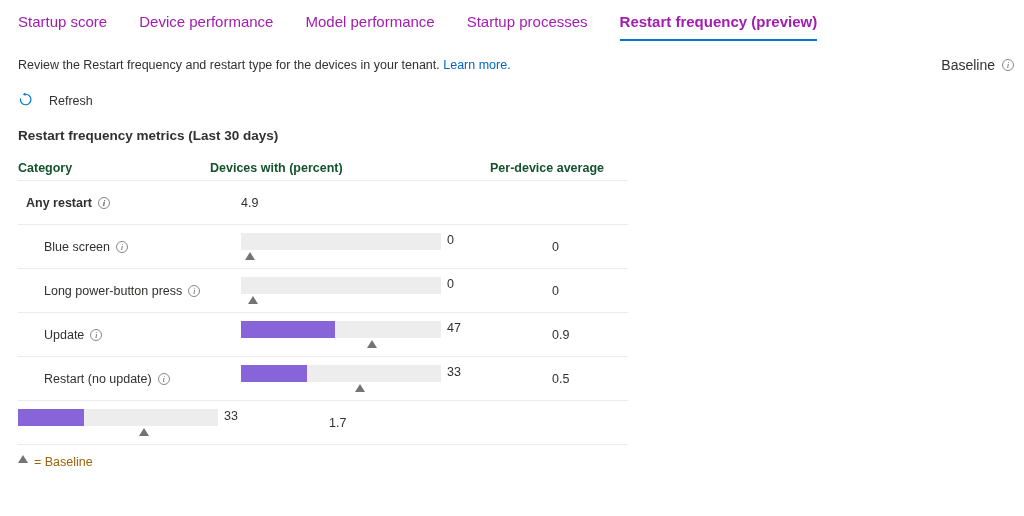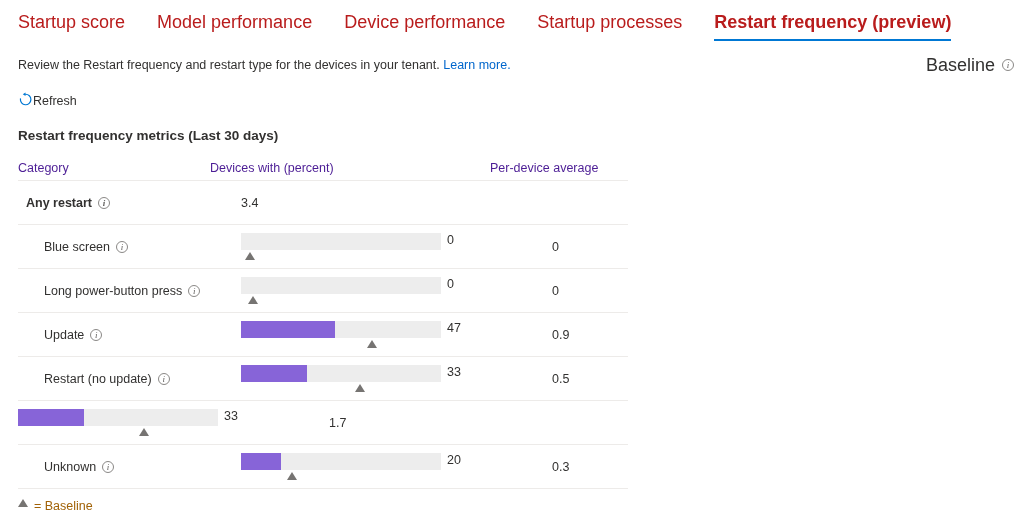--- a/index.html
+++ b/index.html
@@ -17,22 +17,22 @@
   
   .tabs {
     display: flex;
     align-items: flex-start;
     gap: 0;
     padding: 14px 0 0 18px;
     height: 44px;
   }
   .tab {
     position: relative;
-    font-size: 18px;
-    color: #b91c1c;
+    font-size: 15px;
+    color: #a21caf;
     padding: 0 16px 11px 16px;
     cursor: pointer;
     white-space: nowrap;
     line-height: 16px;
   }
   .tab:first-child { padding-left: 0; }
   .tab.selected { font-weight: bold; }
   .tab.selected::after {
     content: "";
     position: absolute;
@@ -60,21 +60,21 @@
     color: #0066cc;
     text-decoration: none;
   }
   .baseline-wrap {
     margin-left: auto;
     display: flex;
     align-items: center;
     gap: 7px;
   }
   .baseline-label {
-    font-size: 18px;
+    font-size: 14px;
     color: #323130;
   }
   .info-icon {
     display: inline-block;
     width: 12px;
     height: 12px;
     border-radius: 50%;
     border: 1px solid #8a8886;
     position: relative;
     vertical-align: -1px;
@@ -122,21 +122,21 @@
   
   .cmdbar {
     padding: 10px 0 0 18px;
     display: flex;
     align-items: center;
     height: 36px;
   }
   .refresh-btn {
     display: inline-flex;
     align-items: center;
-    gap: 0;
+    gap: 16px;
     font-size: 12.5px;
     color: #323130;
     cursor: pointer;
     padding: 2px 4px 2px 0;
   }
   .refresh-glyph { display: block; }
 
   
   .section-title {
     padding: 14px 0 0 18px;
@@ -149,22 +149,22 @@
   .table {
     margin: 12px 0 0 18px;
     width: 610px;
   }
   .thead {
     display: flex;
     align-items: center;
     height: 26px;
     border-bottom: 1px solid #edebe9;
     font-size: 12.5px;
-    font-weight: normal;
-    color: #4c1d95;
+    font-weight: bold;
+    color: #14532d;
   }
   .col-cat   { width: 192px; flex: 0 0 192px; }
   .col-bar   { width: 280px; flex: 0 0 280px; }
   .col-avg   { width: 138px; flex: 0 0 138px; }
 
   .trow {
     display: flex;
     align-items: center;
     height: 44px;
     border-bottom: 1px solid #edebe9;
@@ -231,22 +231,22 @@
     border-left: 5px solid transparent;
     border-right: 5px solid transparent;
     border-bottom: 8px solid #767472;
   }
 </style>
 </head>
 <body>
 
 <div class="tabs">
     <div class="tab">Startup score</div>
+    <div class="tab">Device performance</div>
     <div class="tab">Model performance</div>
-    <div class="tab">Device performance</div>
     <div class="tab">Startup processes</div>
     <div class="tab selected">Restart frequency (preview)</div>
   </div>
 
 <div class="subrow">
   <div class="desc">
     <span>Review the Restart frequency and restart type for the devices in your tenant.</span>
     <a href="#">Learn more.</a>
   </div>
   <div class="baseline-wrap">
@@ -274,21 +274,21 @@
     <div class="col-cat">Category</div>
     <div class="col-bar">Devices with (percent)</div>
     <div class="col-avg">Per-device average</div>
   </div>
   <div id="rows">
       <div class="trow">
         <div class="col-cat cat-cell top-level">
           <span>Any restart</span>
           <span class="info-icon"></span>
         </div>
-        <div class="col-avg">3.4</div>
+        <div class="col-avg">4.9</div>
       </div>
       <div class="trow">
         <div class="col-cat cat-cell indented">
           <span>Blue screen</span>
           <span class="info-icon"></span>
         </div>
         <div class="col-bar bar-cell">
           <div class="track">
             <div class="fill" style="width: 0%; background: rgb(135, 100, 216);"></div>
           </div>
@@ -341,34 +341,20 @@
       </div>
       <div class="trow">
         <div class="col-bar bar-cell">
           <div class="track">
             <div class="fill" style="width: 33%; background: rgb(135, 100, 216);"></div>
           </div>
           <div class="pct">33</div>
           <div class="marker" style="left: 126px;"></div>
         </div>
         <div class="col-avg">1.7</div>
-      </div>
-      <div class="trow">
-        <div class="col-cat cat-cell indented">
-          <span>Unknown</span>
-          <span class="info-icon"></span>
-        </div>
-        <div class="col-bar bar-cell">
-          <div class="track">
-            <div class="fill" style="width: 20%; background: rgb(135, 100, 216);"></div>
-          </div>
-          <div class="pct">20</div>
-          <div class="marker" style="left: 51px;"></div>
-        </div>
-        <div class="col-avg">0.3</div>
       </div>
     </div>
 </div>
 
 <div class="legend">
   <span class="tri"></span>
   <span>= Baseline</span>
 </div>
 
 </body></html>

